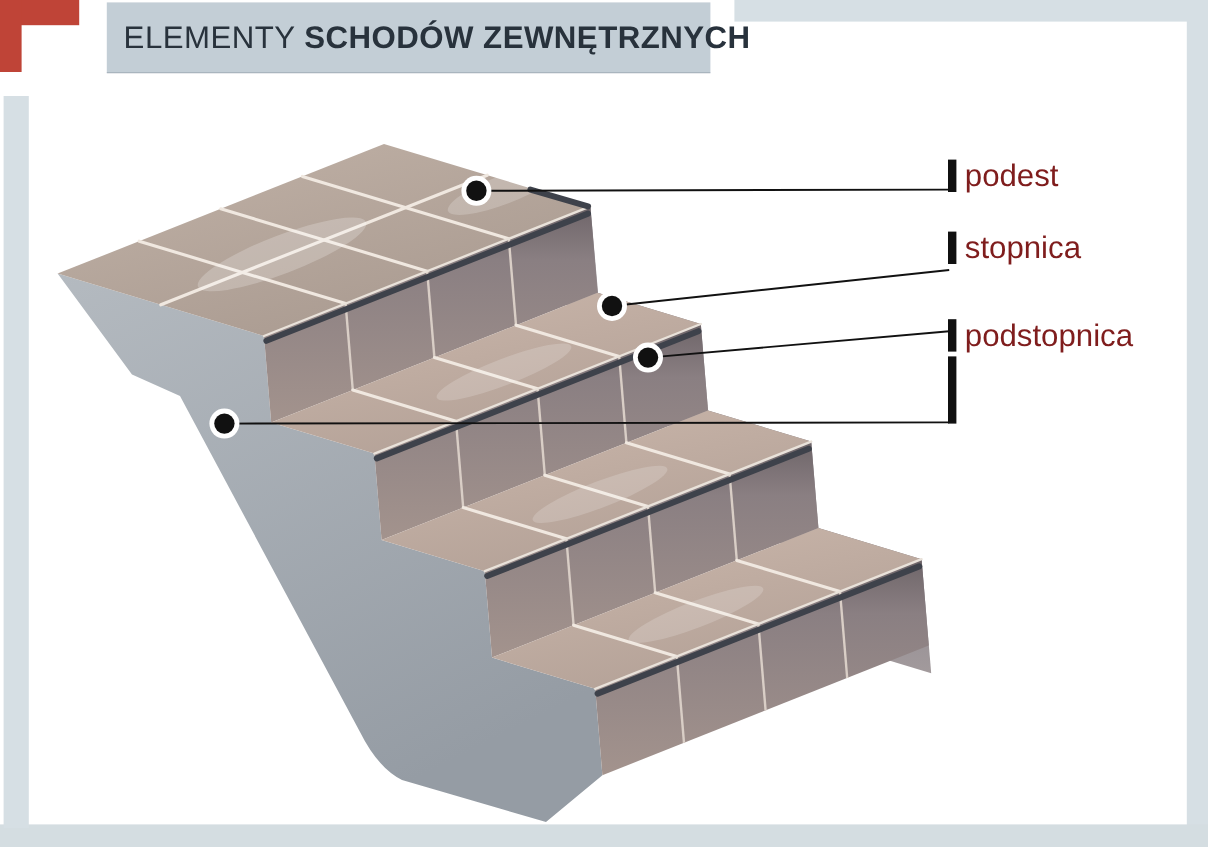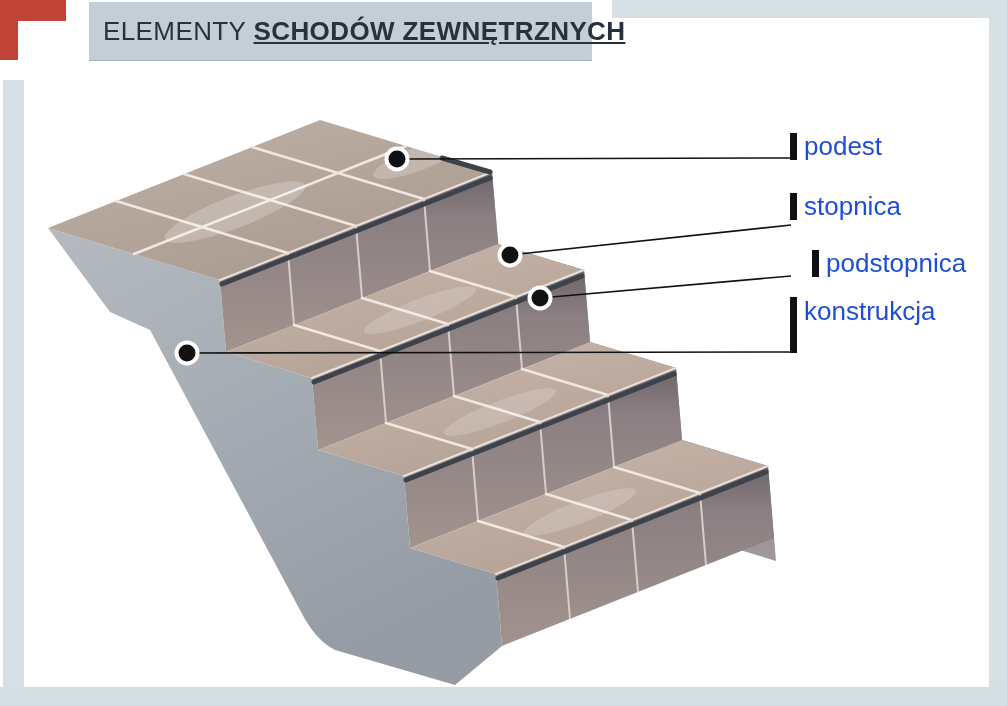--- a/index.html
+++ b/index.html
@@ -19,31 +19,31 @@
   #logo .v{position:absolute;left:0;top:0;width:18px;height:60px;background:#bf4437;}
   
   #header-bar{
     position:absolute;left:89px;top:2px;width:503px;height:59px;
     background:#c3ced6;display:flex;align-items:center;padding-left:14px;
     box-sizing:border-box;border-bottom:1px solid rgba(120,135,145,.35);
   }
   #header-bar .t{
     font-size:26px;color:#28323c;letter-spacing:.4px;white-space:pre;
   }
-  #header-bar .t b{font-weight:700;text-decoration:underline;}
+  #header-bar .t b{font-weight:700;}
   
   #stage{position:absolute;left:0;top:0;width:1007px;height:706px;}
   
   .lbl{
-    position:absolute;left:790px;color:#1d4ed8;font-size:26px;font-weight:300;
+    position:absolute;left:790px;color:#7f1d1d;font-size:26px;font-weight:300;
     border-left:7px solid #101010;padding-left:7px;white-space:nowrap;text-align:right;
   }
   #lbl-podest{top:133px;line-height:27px;height:27px;}
   #lbl-stopnica{top:193px;line-height:27px;height:27px;}
-  #lbl-podstopnica{top:250px;line-height:27px;height:27px;margin-left:22px;}
+  #lbl-podstopnica{top:266px;line-height:27px;height:27px;}
   #lbl-konstrukcja{top:297px;line-height:28px;height:56px;}
 </style>
 </head>
 <body>
 
 <div id="logo">
   <div class="h"></div>
   <div class="v"></div>
 </div>
 
@@ -215,14 +215,13 @@
 <div class="lbl" id="lbl-podest">
   <span>podest</span>
 </div>
 <div class="lbl" id="lbl-stopnica">
   <span>stopnica</span>
 </div>
 <div class="lbl" id="lbl-podstopnica">
   <span>podstopnica</span>
 </div>
 <div class="lbl" id="lbl-konstrukcja">
-  <div>konstrukcja</div>
 </div>
 
 </body></html>

